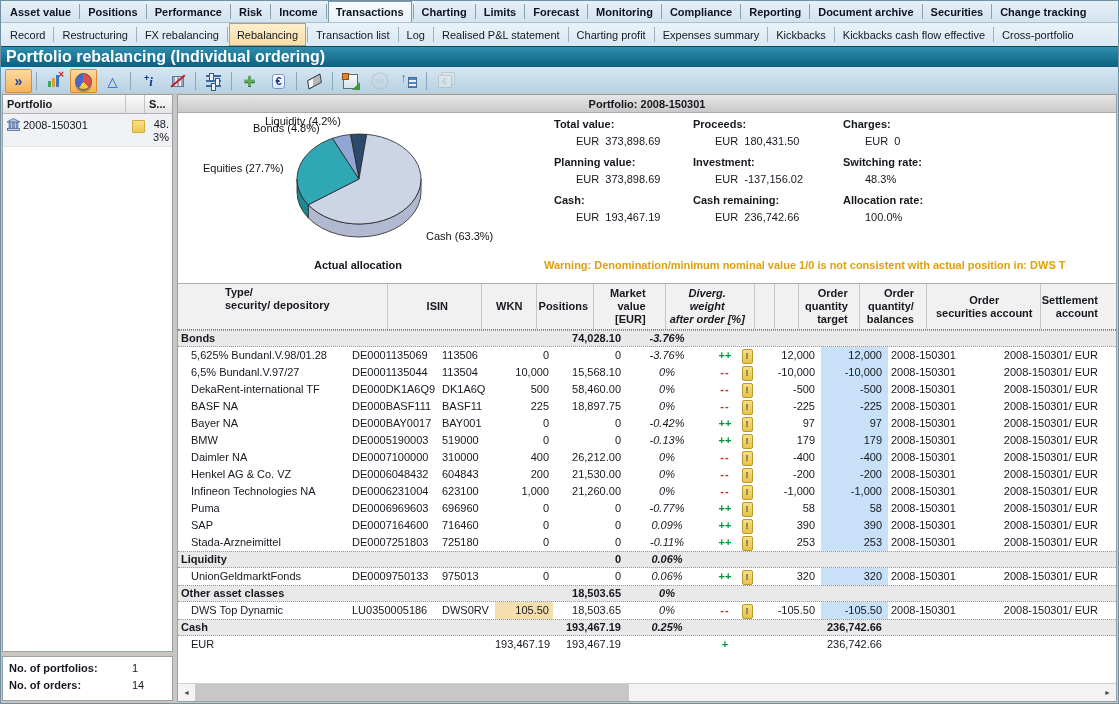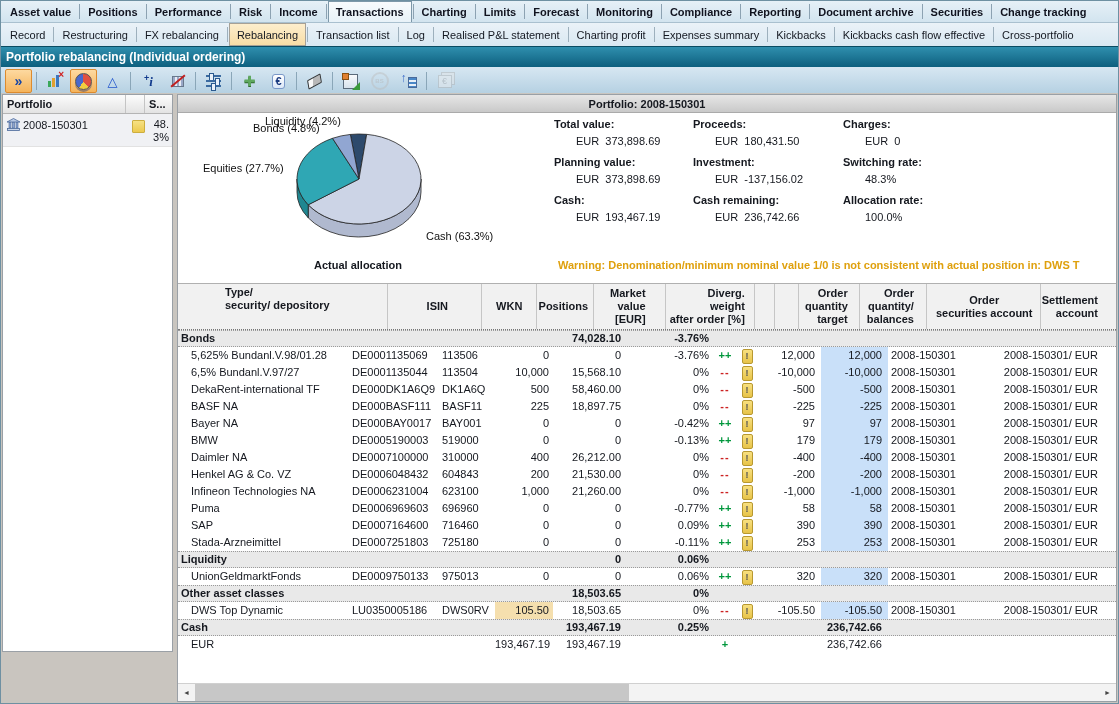--- a/index.html
+++ b/index.html
@@ -12,21 +12,21 @@
   .mtab{display:flex;align-items:center;padding:0 7px;font-weight:bold;color:#10131f;cursor:default;white-space:nowrap;}
   .mtab.active{background:linear-gradient(#f8fbfd,#e8f2f8);border:1px solid #7d98a9;border-bottom:none;}
   .msep{width:1px;background:#8ca2b2;margin:3px 1px;}
   .menubar2{height:23px;background:linear-gradient(#eaf2f8,#d9e8f2);display:flex;align-items:stretch;padding-left:2px;}
   .stab{display:flex;align-items:center;padding:0 7px;color:#141821;white-space:nowrap;}
   .stab.active{background:linear-gradient(#fdeecd,#f8dda6);border:1px solid #a7a196;}
   .ssep{width:1px;background:#9db0bd;margin:4px 1px;}
 
   
   .titlebar{height:20px;background:linear-gradient(#2f8fae,#0d5f7e);border-top:1px solid #0a4c63;
-    color:#fff;font-weight:bold;font-size:12px;display:flex;align-items:center;padding-left:5px;}
+    color:#fff;font-weight:bold;font-size:16px;display:flex;align-items:center;padding-left:5px;}
   .toolbar{height:28px;background:linear-gradient(#d7e7f2,#b3cfe1);border-bottom:1px solid #7fa2b5;
     display:flex;align-items:center;padding:0 3px;}
   .tbtn{width:25px;height:22px;display:flex;align-items:center;justify-content:center;border:1px solid transparent;border-radius:2px;margin:0 1px;}
   .tbtn.active{background:linear-gradient(#fdd9a0,#f5b45c);border-color:#dd8b2e;}
   .tbtn.disabled{opacity:.45;filter:grayscale(1);}
   .tsep{width:1px;height:18px;background:#8aa6b8;margin:0 3px;}
   .g-nav{color:#1545a5;font-weight:bold;font-size:14px;line-height:1;}
   .ic-bars{position:relative;width:15px;height:14px;display:inline-block;}
   .ic-bars i{position:absolute;bottom:1px;width:3px;}
   .ic-bars i:nth-child(1){left:1px;height:6px;background:#3aa85a;}
@@ -95,38 +95,38 @@
   .chart-area{position:absolute;left:0;top:0;width:365px;height:170px;}
   .plabel{position:absolute;white-space:nowrap;color:#111;}
   .plabel-bonds{left:75px;top:9px;}
   .plabel-liquidity{left:87px;top:2px;}
   .plabel-equities{left:25px;top:49px;}
   .plabel-cash{left:248px;top:117px;}
   .ptitle{position:absolute;left:0;top:146px;width:360px;text-align:center;font-weight:bold;}
   .summary{position:absolute;left:376px;top:5px;display:grid;grid-template-columns:139px 150px auto;row-gap:9px;}
   .sl{font-weight:bold;}
   .sv{padding:5px 0 0 22px;white-space:pre;}
-  .warnline{position:absolute;left:366px;top:146px;right:2px;color:#dfa00d;font-weight:bold;white-space:nowrap;overflow:hidden;margin-left:14px;}
+  .warnline{position:absolute;left:366px;top:146px;right:2px;color:#dfa00d;font-weight:bold;white-space:nowrap;overflow:hidden;}
 
   
   .thead{display:flex;height:46px;background:#f1f1f1;border-bottom:1px dotted #777;box-sizing:border-box;}
   .hc{border-right:1px solid #c6c6c6;box-sizing:border-box;display:flex;align-items:center;justify-content:center;
     text-align:center;font-weight:bold;white-space:pre-line;line-height:13px;padding:1px;}
   .hc.c0{align-items:flex-start;justify-content:flex-start;text-align:left;padding:2px 0 0 3px;margin-left:44px;}
   .tbody{background:#fff;}
   .trow{display:flex;height:17px;align-items:center;}
   .trow.group{background:#e9e9e9;font-weight:bold;border-top:1px dotted #9a9a9a;border-bottom:1px dotted #9a9a9a;box-sizing:border-box;}
   .tc{box-sizing:border-box;white-space:nowrap;overflow:hidden;height:17px;line-height:16px;}
   .c0{width:167px;padding-left:13px;}
   .group .c0{padding-left:3px;}
   .c1{width:95px;padding-left:7px;}
   .c2{width:55px;padding-left:2px;}
   .c3{width:58px;text-align:right;padding-right:4px;}
   .c4{width:72px;text-align:right;padding-right:4px;}
-  .c5{width:90px;text-align:right;padding-right:6px;}
+  .c5{width:90px;text-align:center;padding-right:6px;font-style:italic;}
   .c6{width:20px;text-align:center;}
   .c7{width:24px;text-align:center;}
   .c8{width:62px;text-align:right;padding-right:6px;}
   .c9{width:67px;text-align:right;padding-right:6px;}
   .c10{width:115px;padding-left:3px;}
   .c11{flex:1;text-align:right;padding-right:18px;border-right:none;}
   .hl-blue{background:#c9e0f9;}
   .hl-tan{background:#f5dfae;}
   .green{color:#00973c;font-weight:bold;}
   .red{color:#cc2222;font-weight:bold;letter-spacing:1px;}
@@ -286,20 +286,30 @@
             <rect x="10" y="4" width="2" height="6" fill="#8ca4d0" stroke="#4a689a" stroke-width="0.6"></rect>
             <polygon points="1,4 14,4 7.5,0.5" fill="#b8c8e4" stroke="#4a689a" stroke-width="0.8"></polygon>
           </svg>
         </span>
         <span class="sb-name">2008-150301</span>
         <span class="sb-dot"></span>
         <span class="sb-share">48.3%</span>
       </div>
     </div>
 
+    <div class="panel sb-footer">
+      <div class="sbf-row">
+        <span class="sbf-label">No. of portfolios:</span>
+        <span class="sbf-value">1</span>
+      </div>
+      <div class="sbf-row">
+        <span class="sbf-label">No. of orders:</span>
+        <span class="sbf-value">14</span>
+      </div>
+    </div>
 
     <div class="panel main">
       <div class="main-header">
         <span>Portfolio:  2008-150301</span>
       </div>
 
       <div class="content">
         <div class="chart-area">
           <svg id="pie-svg" width="360" height="170" viewBox="0 0 360 170">
               <path d="M 243.00 66.00 A 62 45 0 0 1 130.21 91.81 L 130.21 104.81 A 62 45 0 0 0 243.00 79 Z" fill="#b0b9cf" stroke="#222" stroke-width="0.8"></path>

